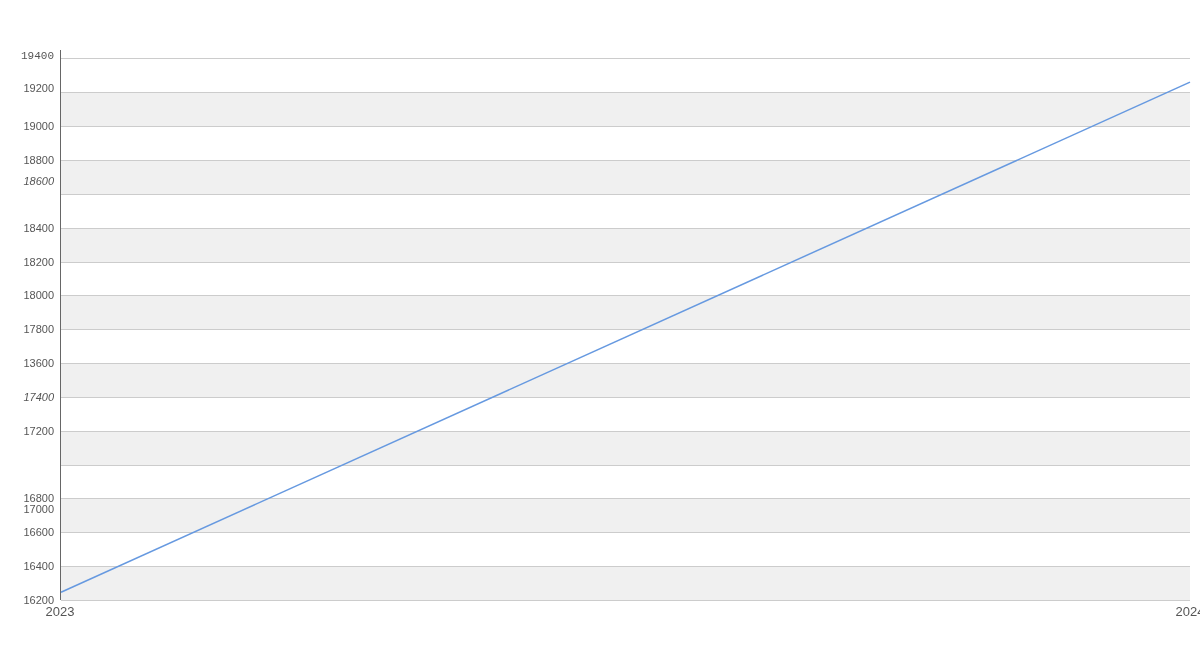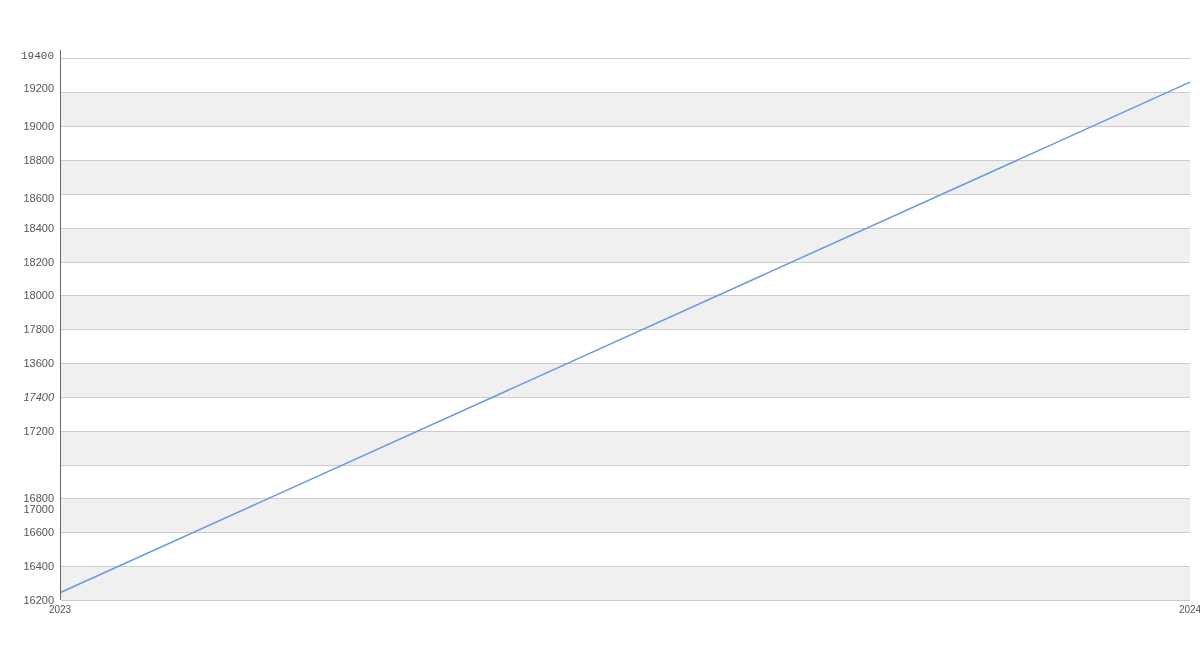--- a/index.html
+++ b/index.html
@@ -54,21 +54,21 @@
     right: 1146px; 
     font-size: 11px;
     color: #555555;
     text-align: right;
     transform: translateY(-50%);
     width: 50px;
   }
   .xtick-label {
     position: absolute;
     top: 604px; 
-    font-size: 10px;
+    font-size: 13px;
     color: #555555;
     transform: translateX(-50%);
   }
   svg.line-layer {
     position: absolute;
     left: 0;
     top: 0;
     width: 100%;
     height: 100%;
     overflow: visible;
@@ -113,20 +113,20 @@
     <div class="ytick-label" style="top: 532.308px;">16600</div>
     <div class="ytick-label" style="top: 498.462px;">16800</div>
     <div class="ytick-label" style="top: 462px; margin-top: 47px;">17000</div>
     <div class="ytick-label" style="top: 430.769px;">17200</div>
     <div class="ytick-label" style="top: 396.923px; font-style: italic;">17400</div>
     <div class="ytick-label" style="top: 363.077px;">13600</div>
     <div class="ytick-label" style="top: 329.231px;">17800</div>
     <div class="ytick-label" style="top: 295.385px;">18000</div>
     <div class="ytick-label" style="top: 261.538px;">18200</div>
     <div class="ytick-label" style="top: 227.692px;">18400</div>
-    <div class="ytick-label" style="top: 198px;">18600</div>
+    <div class="ytick-label" style="top: 181px; font-style: italic;">18600</div>
     <div class="ytick-label" style="top: 160px;">18800</div>
     <div class="ytick-label" style="top: 126.154px;">19000</div>
     <div class="ytick-label" style="top: 76px; margin-top: 12px;">19200</div>
     <div class="ytick-label" style="top: 56px; font-family: Liberation Mono, monospace;">19400</div>
     <div class="xtick-label" style="left: 60px;">2023</div>
     <div class="xtick-label" style="left: 1190px;">2024</div>
   </div>
 
 </body></html>

